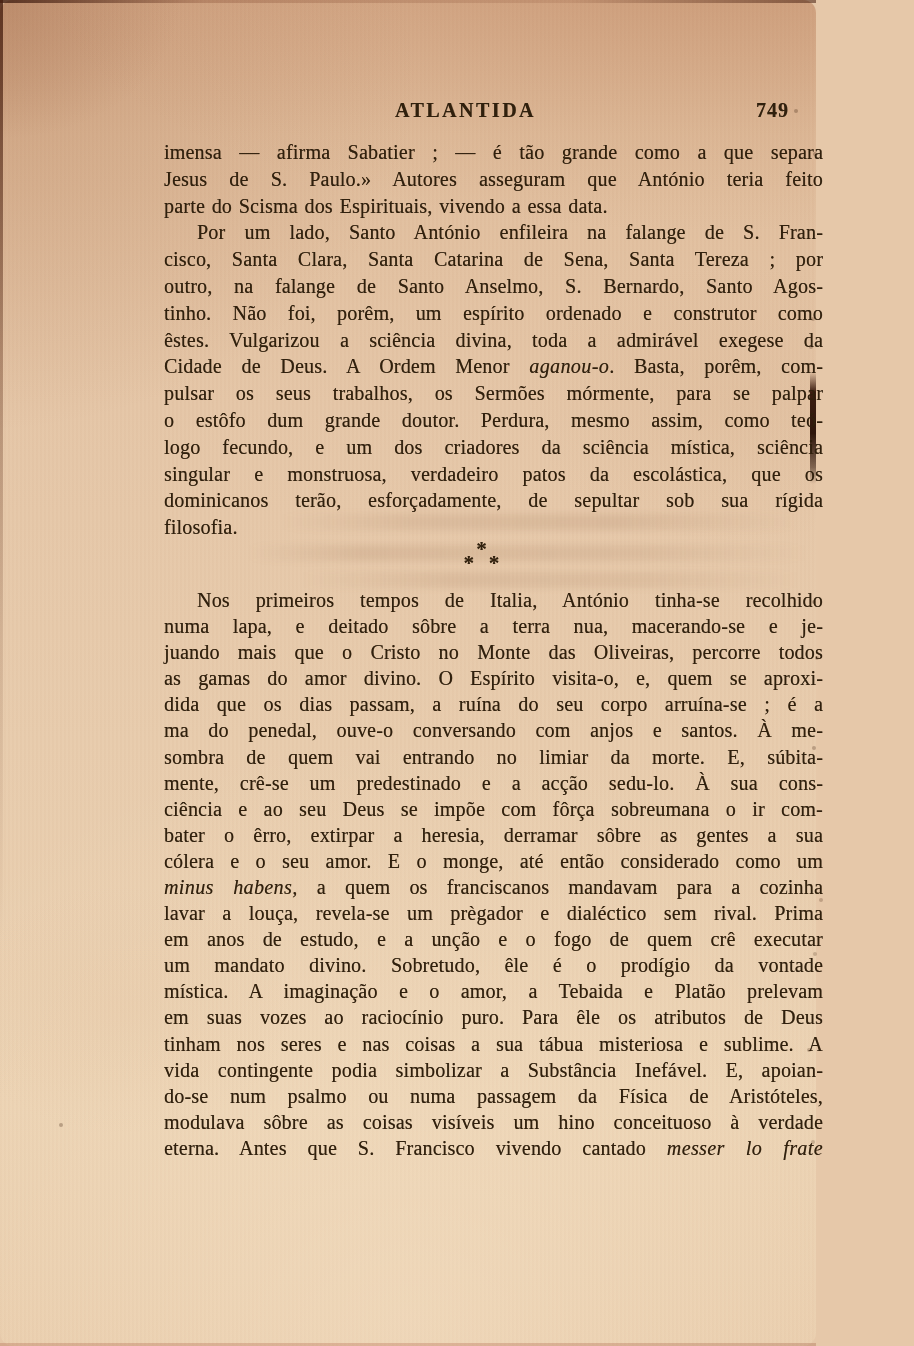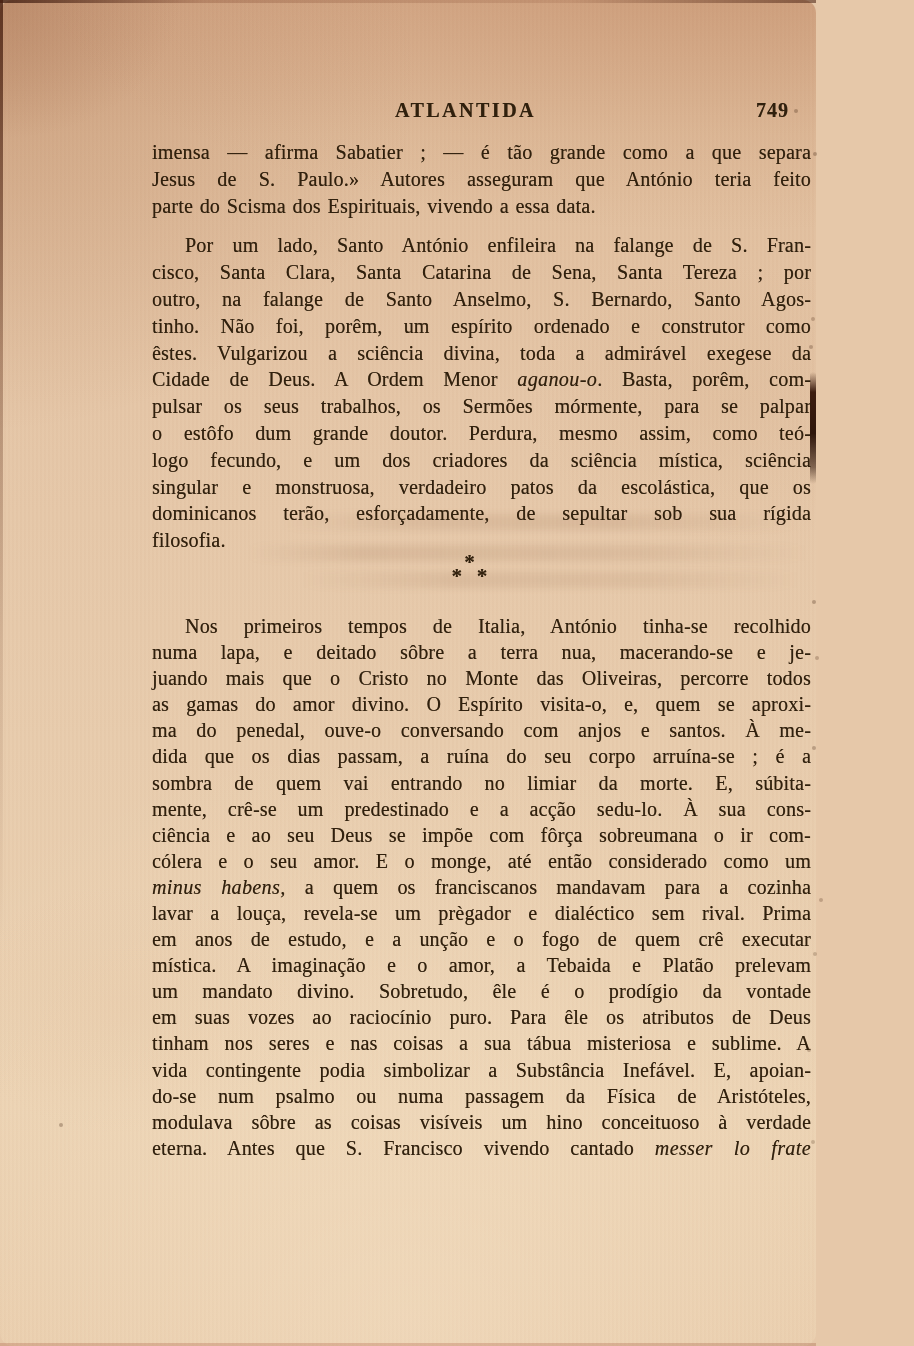--- a/index.html
+++ b/index.html
@@ -87,34 +87,34 @@
     text-shadow: 0.3px 0.3px 0.6px rgba(40,24,8,0.50);
   }
   .page-number {
     position: absolute; right: 22px; top: 0;
     font-weight: bold; letter-spacing: 1px;
     text-shadow: 0.3px 0.3px 0.6px rgba(40,24,8,0.45);
     margin-left: 21px;
   }
   
   .textblock {
-    position: absolute; left: 152px; top: 139px; width: 659px;
+    position: absolute; left: 164px; top: 139px; width: 659px;
     font-size: 20px;
     letter-spacing: 0.2px;
     word-spacing: 1.5px;
     text-shadow: 0.25px 0.25px 0.55px rgba(40,24,8,0.55);
   }
   .line {
     height: 26.8px; line-height: 26.8px;
     text-align: justify;
     text-align-last: justify;
   }
   .para-2 .line { height: 26.1px; line-height: 26.1px; }
   .line.noforce { text-align-last: auto; }
-  .line.indent { text-indent: 33px; margin-top: 13px; }
+  .line.indent { text-indent: 33px; }
   .line i { font-style: italic; letter-spacing: 0.4px; }
   
   .section-break {
     height: 44px; padding-top: 2px;
     text-align: center;
     font-size: 21px; font-weight: bold;
     text-shadow: 0.3px 0.3px 0.5px rgba(40,24,8,0.5);
   }
   .ast-row { height: 14px; line-height: 13px; transform: translateX(-12px); }
   .ast-row.ast-bottom { word-spacing: 9px; }
@@ -160,31 +160,32 @@
       </div>
       <div class="section-break">
         <div class="ast-row">*</div>
         <div class="ast-row ast-bottom">* *</div>
       </div>
       <div class="para para-2">
         <div class="line indent"><span>Nos primeiros tempos de Italia, António tinha-se recolhido</span></div>
         <div class="line"><span>numa lapa, e deitado sôbre a terra nua, macerando-se e je-</span></div>
         <div class="line"><span>juando mais que o Cristo no Monte das Oliveiras, percorre todos</span></div>
         <div class="line"><span>as gamas do amor divino. O Espírito visita-o, e, quem se aproxi-</span></div>
+        <div class="line"><span>dida que os dias passam, a ruína do seu corpo arruína-se ; é a</span></div>
         <div class="line"><span>ma do penedal, ouve-o conversando com anjos e santos. À me-</span></div>
-        <div class="line"><span>dida que os dias passam, a ruína do seu corpo arruína-se ; é a</span></div>
         <div class="line"><span>sombra de quem vai entrando no limiar da morte. E, súbita-</span></div>
         <div class="line"><span>mente, crê-se um predestinado e a acção sedu-lo. À sua cons-</span></div>
         <div class="line"><span>ciência e ao seu Deus se impõe com fôrça sobreumana o ir com-</span></div>
+        <div class="line"><span>bater o êrro, extirpar a heresia, derramar sôbre as gentes a sua</span></div>
         <div class="line"><span>cólera e o seu amor. E o monge, até então considerado como um</span></div>
         <div class="line"><i>minus habens,</i><span> a quem os franciscanos mandavam para a cozinha</span></div>
         <div class="line"><span>lavar a louça, revela-se um prègador e dialéctico sem rival. Prima</span></div>
         <div class="line"><span>em anos de estudo, e a unção e o fogo de quem crê executar</span></div>
+        <div class="line"><span>um mandato divino. Sobretudo, êle é o prodígio da vontade</span></div>
         <div class="line"><span>mística. A imaginação e o amor, a Tebaida e Platão prelevam</span></div>
-        <div class="line"><span>um mandato divino. Sobretudo, êle é o prodígio da vontade</span></div>
         <div class="line"><span>em suas vozes ao raciocínio puro. Para êle os atributos de Deus</span></div>
         <div class="line"><span>tinham nos seres e nas coisas a sua tábua misteriosa e sublime. A</span></div>
         <div class="line"><span>vida contingente podia simbolizar a Substância Inefável. E, apoian-</span></div>
         <div class="line"><span>do-se num psalmo ou numa passagem da Física de Aristóteles,</span></div>
         <div class="line"><span>modulava sôbre as coisas visíveis um hino conceituoso à verdade</span></div>
         <div class="line"><span>eterna. Antes que S. Francisco vivendo cantado </span><i>messer lo frate</i></div>
       </div>
     </div>
 </div>
 

